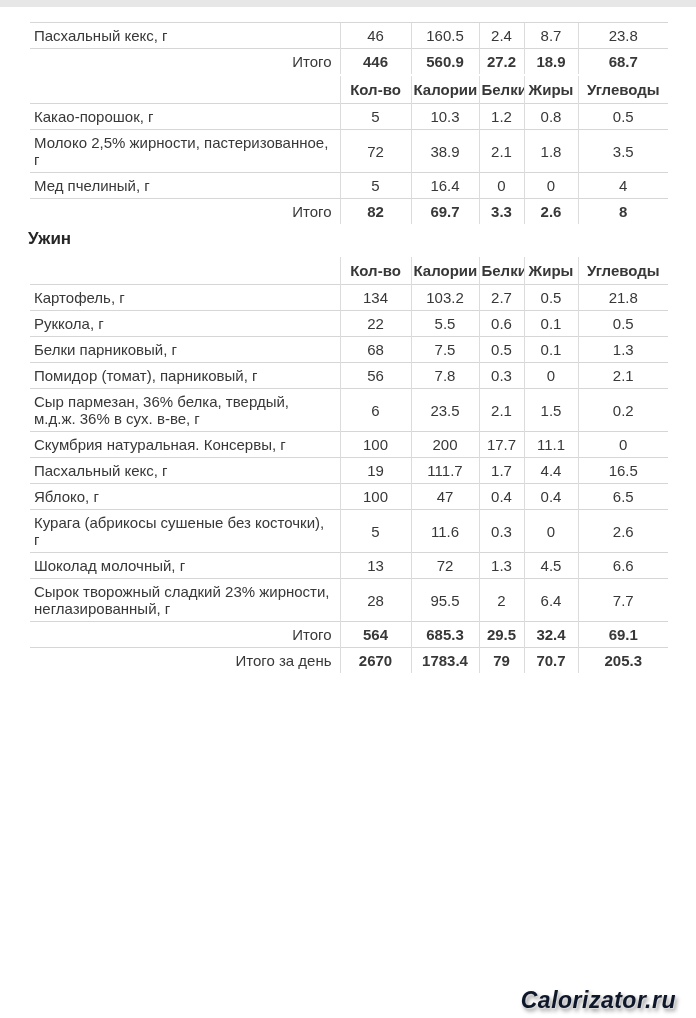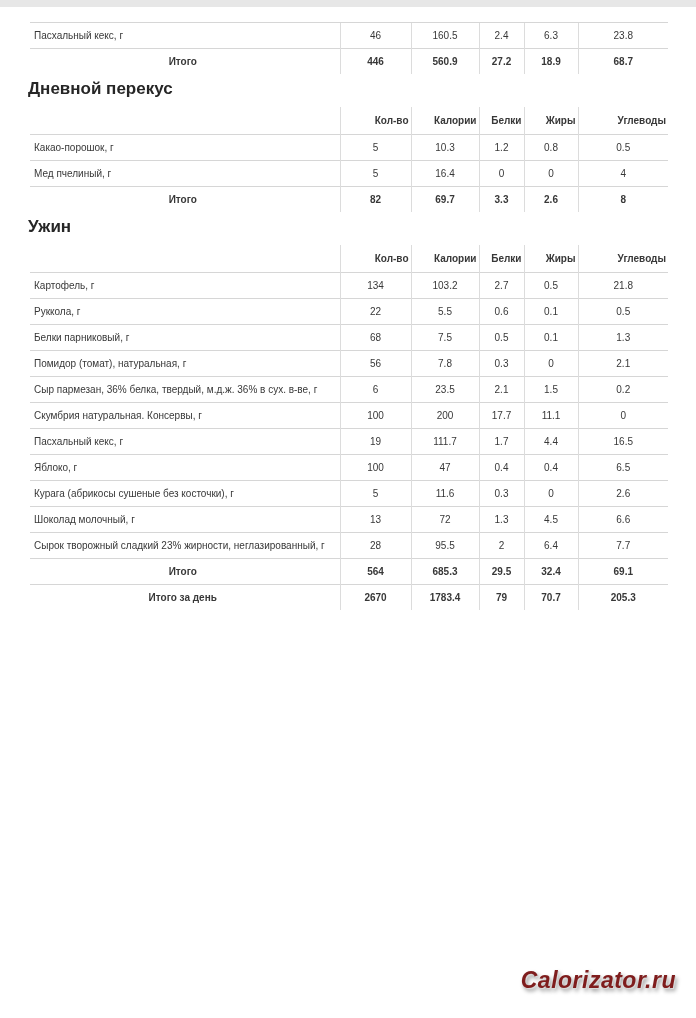--- a/index.html
+++ b/index.html
@@ -28,21 +28,21 @@
     line-height: 18px;
     font-weight: bold;
     color: #262626;
     margin: 6px 0 9px 0;
   }
   table.meal {
     border-collapse: collapse;
     table-layout: fixed;
     width: 638px;
     margin-left: 2px;
-    font-size: 10px;
+    font-size: 15px;
     margin-bottom: 2px;
   }
   table.meal td {
     padding: 4px 4px;
     line-height: 17px;
     vertical-align: middle;
     overflow: hidden;
   }
   table.meal col.c-name { width: 310px; }
   table.meal col.c-qty  { width: 71px; }
@@ -50,41 +50,41 @@
   table.meal col.c-prot { width: 45px; }
   table.meal col.c-fat  { width: 54px; }
   table.meal col.c-carb { width: 90px; }
 
   table.meal td + td { border-left: 1px solid #dcdcdc; }
   table.meal tr.data td, table.meal tr.total td { border-top: 1px solid #d6d6d6; }
   table.meal tr.head td { border-top: none; }
 
   table.meal tr.head td {
     font-weight: bold;
-    text-align: right;
+    text-align: center;
     padding: 5px 2px;
   }
   table.meal td.num { text-align: center; }
   table.meal td.name { text-align: left; padding-left: 4px; padding-right: 6px; }
   table.meal tr.total td.name {
-    text-align: center;
-    font-weight: bold;
+    text-align: right;
+    font-weight: normal;
     padding-right: 8px;
   }
   table.meal tr.total td.num { font-weight: bold; margin-left: 32px; }
 
   .watermark {
     position: absolute;
     right: 20px;
-    bottom: 24px;
+    bottom: 4px;
     font-size: 23px;
     font-weight: bold;
     font-style: italic;
     letter-spacing: 0.5px;
-    color: #7f1d1d;
+    color: #0f172a;
     text-shadow: 1px 1px 0 #d9d9d9, 2px 3px 4px #8f8f8f;
     user-select: none;
   }
 </style>
 </head>
 <body>
 
 <div class="top-strip"></div>
 
 <div class="content" id="content">
@@ -96,34 +96,33 @@
         <col class="c-prot">
         <col class="c-fat">
         <col class="c-carb">
       </colgroup>
       <tbody>
         <tr class="data">
           <td class="name">Пасхальный кекс, г</td>
           <td class="num">46</td>
           <td class="num">160.5</td>
           <td class="num">2.4</td>
-          <td class="num">6.3</td>
+          <td class="num">8.7</td>
           <td class="num">23.8</td>
         </tr>
         <tr class="total">
           <td class="name">Итого</td>
           <td class="num">446</td>
           <td class="num">560.9</td>
           <td class="num">27.2</td>
           <td class="num">18.9</td>
           <td class="num">68.7</td>
         </tr>
       </tbody>
     </table>
-    <div class="section-title">Дневной перекус</div>
     <table class="meal">
       <colgroup>
         <col class="c-name">
         <col class="c-qty">
         <col class="c-cal">
         <col class="c-prot">
         <col class="c-fat">
         <col class="c-carb">
       </colgroup>
       <tbody>
@@ -135,20 +134,28 @@
           <td class="num">Жиры</td>
           <td class="num">Углеводы</td>
         </tr>
         <tr class="data">
           <td class="name">Какао-порошок, г</td>
           <td class="num">5</td>
           <td class="num">10.3</td>
           <td class="num">1.2</td>
           <td class="num">0.8</td>
           <td class="num">0.5</td>
+        </tr>
+        <tr class="data">
+          <td class="name">Молоко 2,5% жирности, пастеризованное, г</td>
+          <td class="num">72</td>
+          <td class="num">38.9</td>
+          <td class="num">2.1</td>
+          <td class="num">1.8</td>
+          <td class="num">3.5</td>
         </tr>
         <tr class="data">
           <td class="name">Мед пчелиный, г</td>
           <td class="num">5</td>
           <td class="num">16.4</td>
           <td class="num">0</td>
           <td class="num">0</td>
           <td class="num">4</td>
         </tr>
         <tr class="total">
@@ -198,21 +205,21 @@
         </tr>
         <tr class="data">
           <td class="name">Белки парниковый, г</td>
           <td class="num">68</td>
           <td class="num">7.5</td>
           <td class="num">0.5</td>
           <td class="num">0.1</td>
           <td class="num">1.3</td>
         </tr>
         <tr class="data">
-          <td class="name">Помидор (томат), натуральная, г</td>
+          <td class="name">Помидор (томат), парниковый, г</td>
           <td class="num">56</td>
           <td class="num">7.8</td>
           <td class="num">0.3</td>
           <td class="num">0</td>
           <td class="num">2.1</td>
         </tr>
         <tr class="data">
           <td class="name">Сыр пармезан, 36% белка, твердый, м.д.ж. 36% в сух. в-ве, г</td>
           <td class="num">6</td>
           <td class="num">23.5</td>

